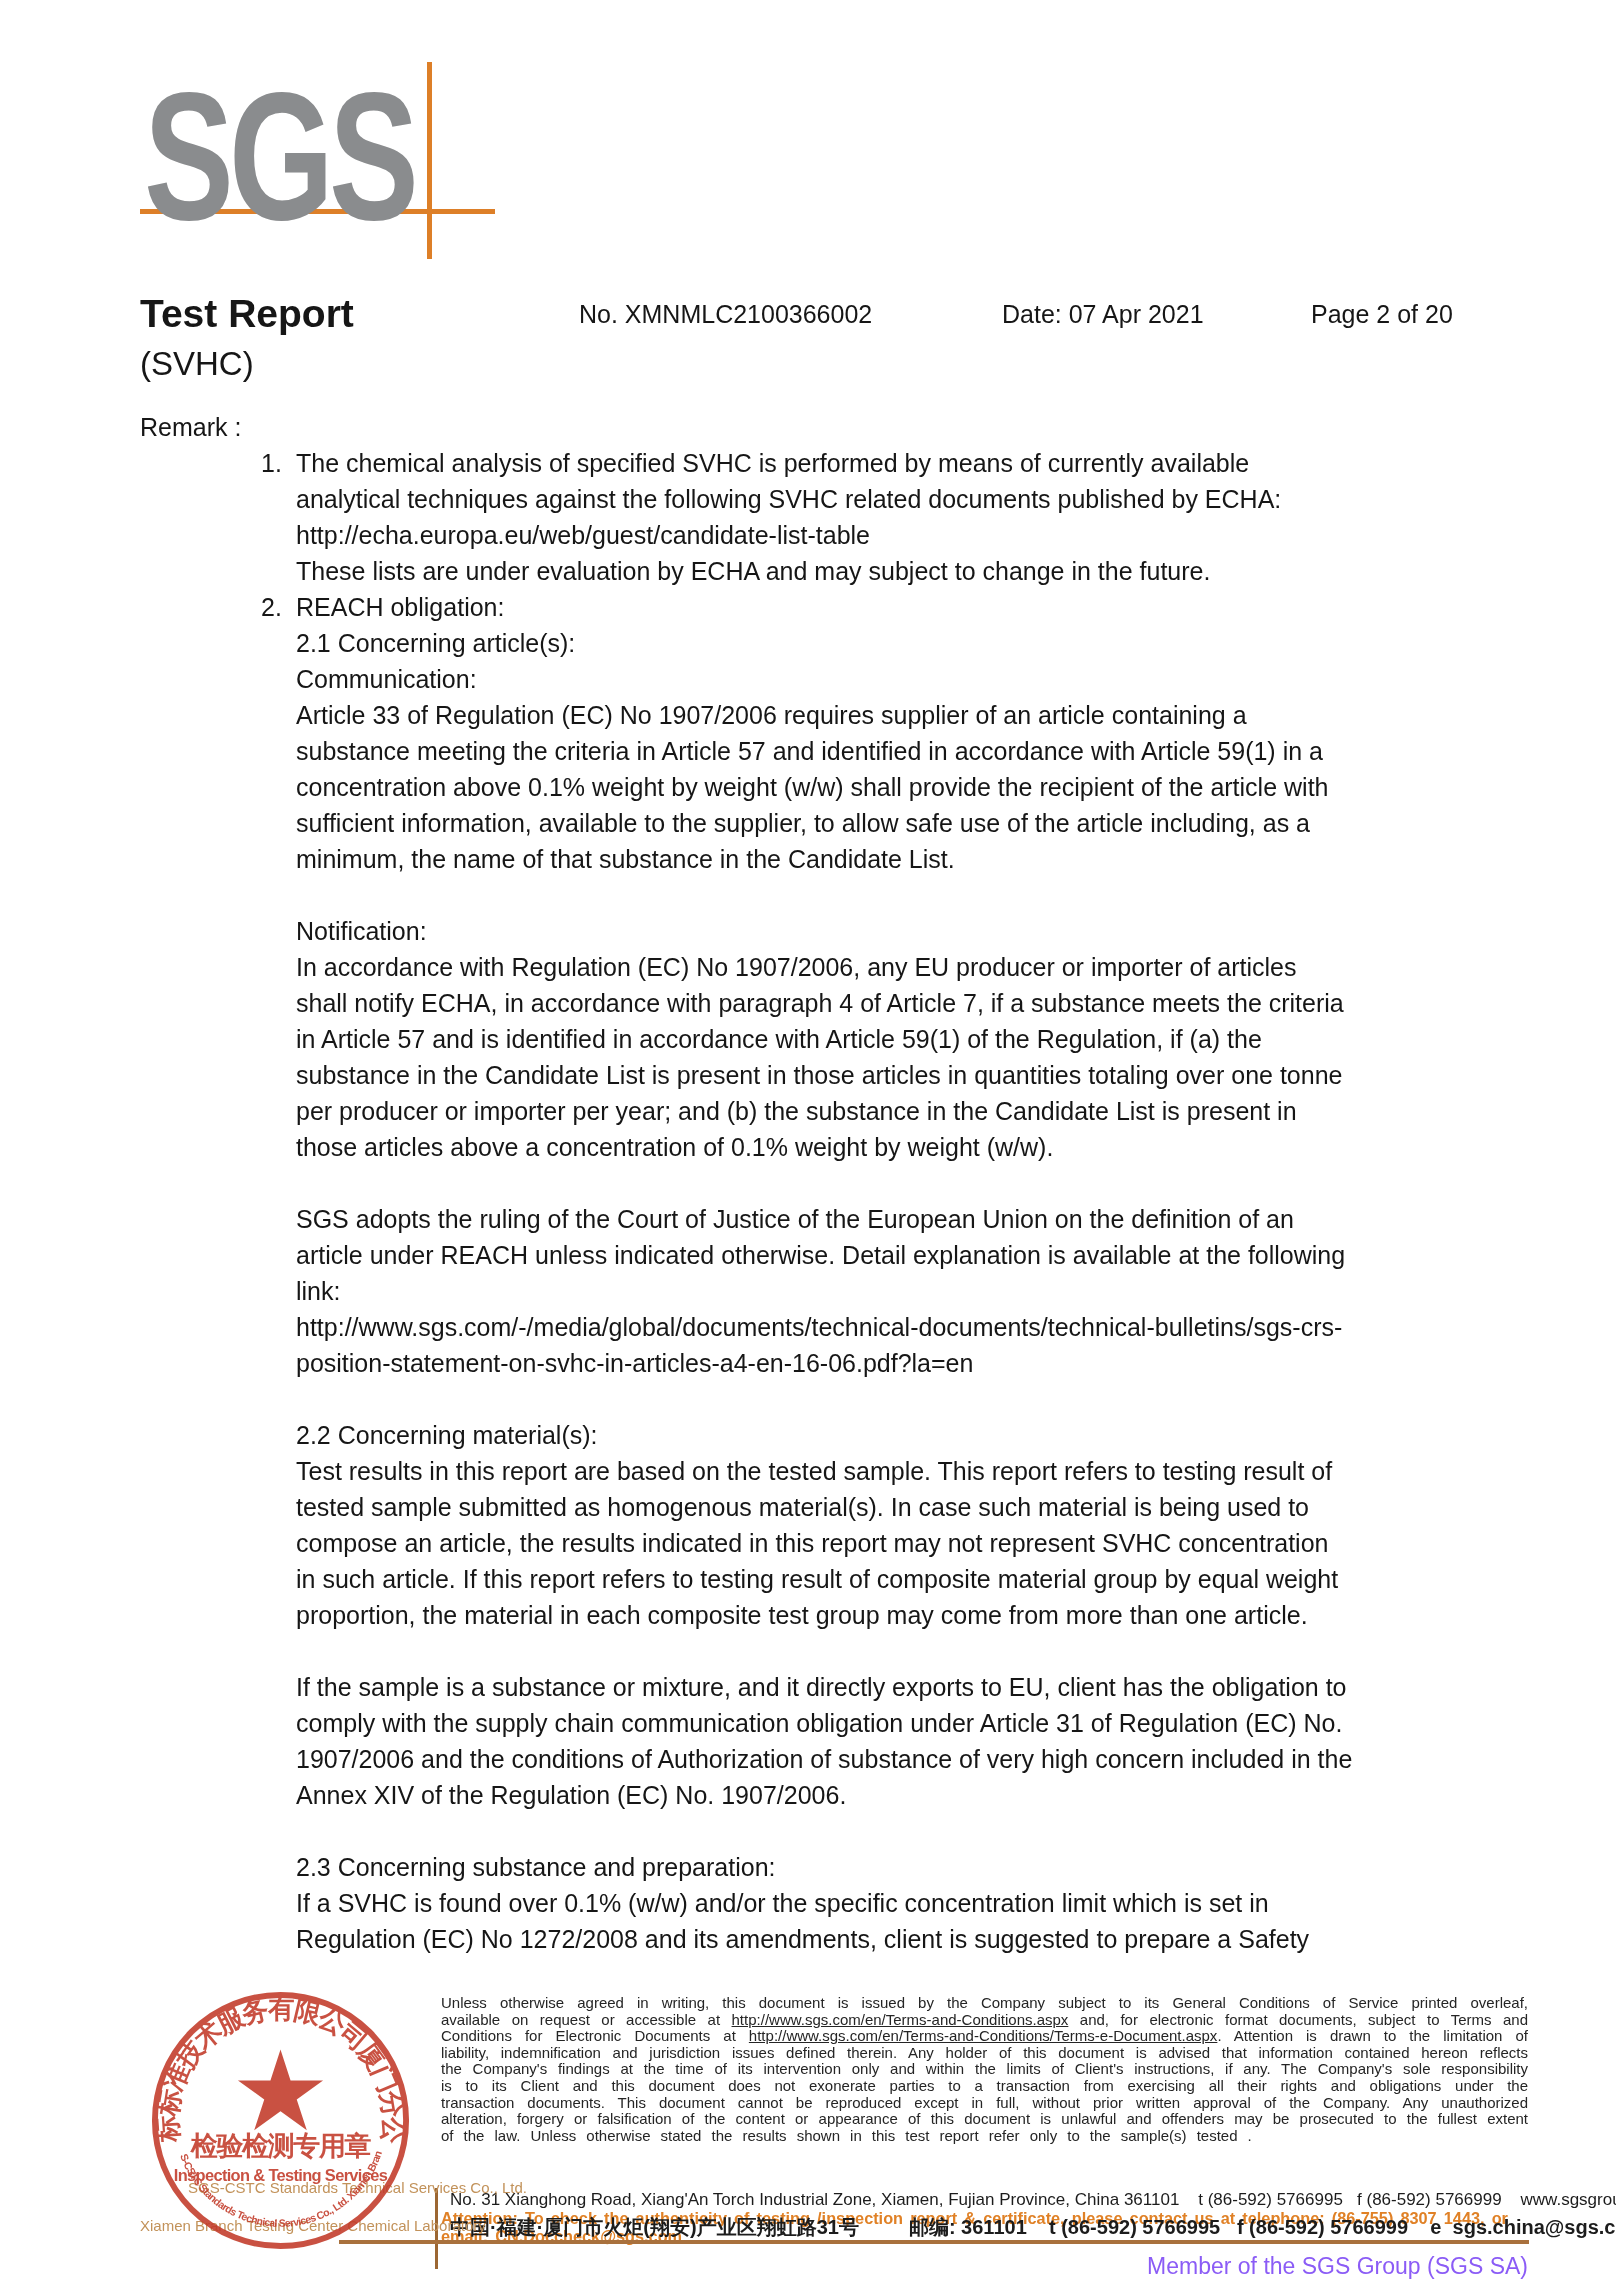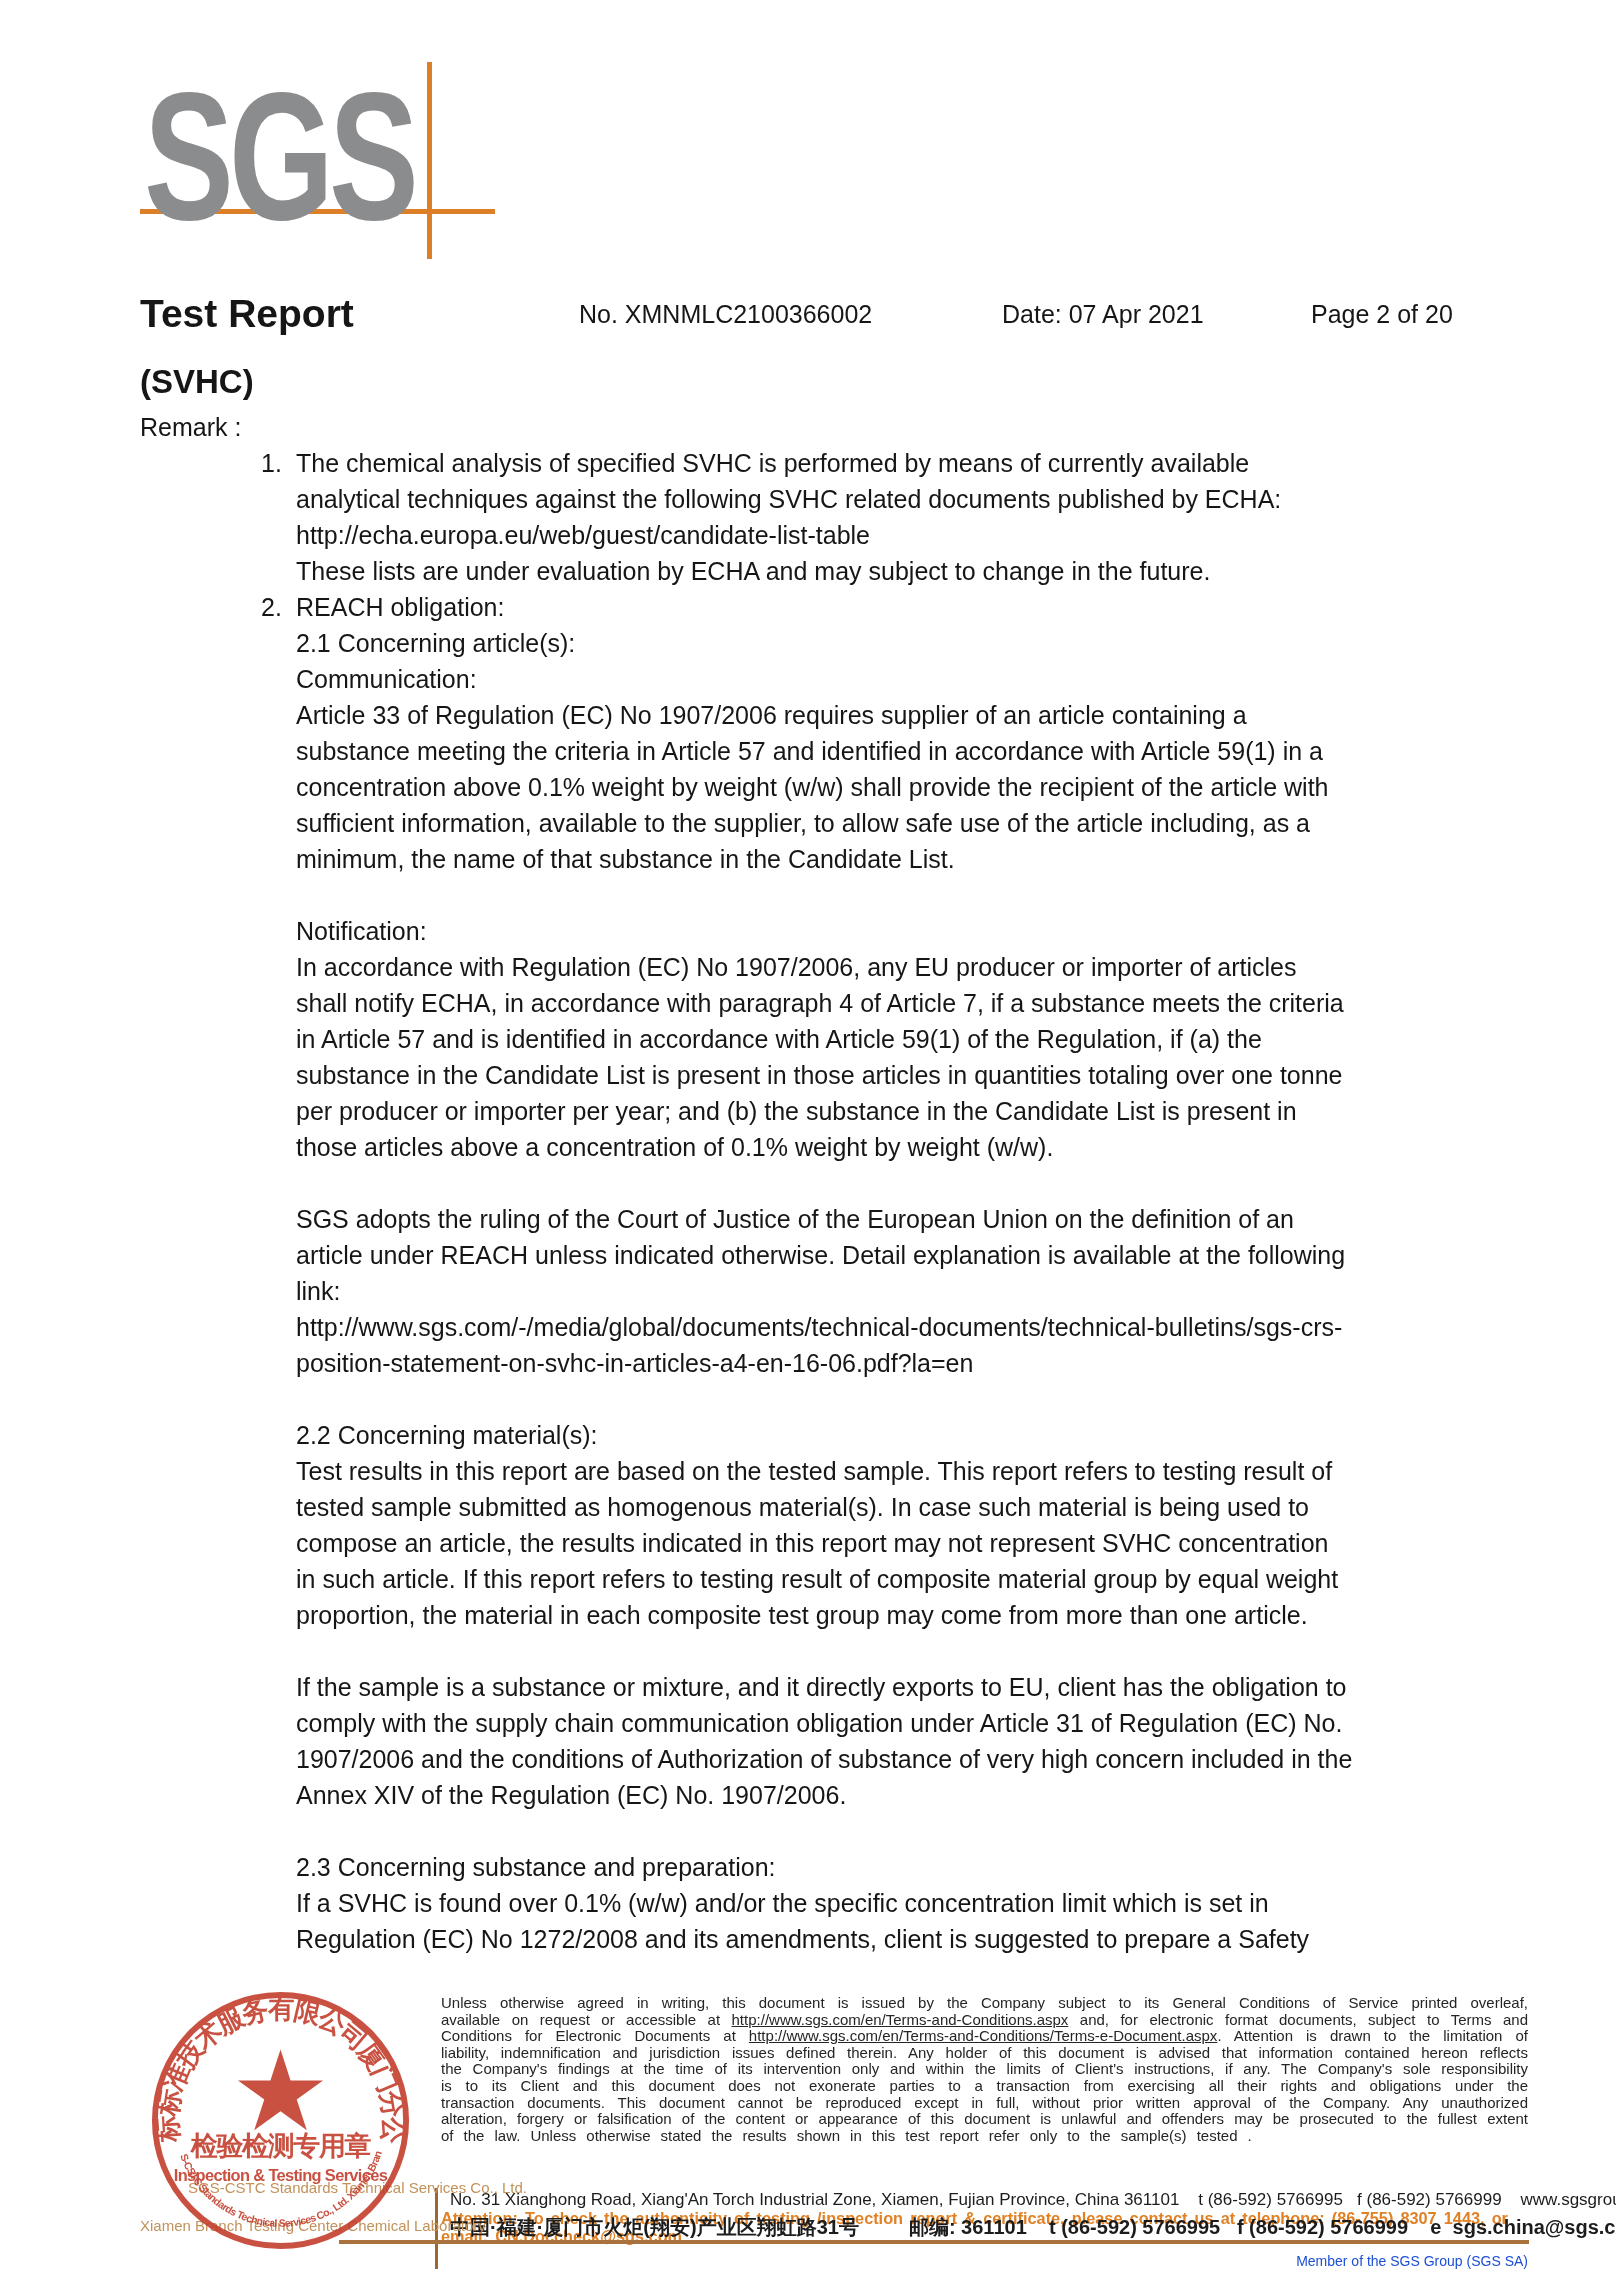--- a/index.html
+++ b/index.html
@@ -11,21 +11,21 @@
   .logo{position:absolute;left:140px;top:62px;width:355px;height:205px;}
   .logo-hline{position:absolute;left:0;top:147px;width:355px;height:4.6px;background:var(--orange);}
   .logo-vline{position:absolute;left:287px;top:0;width:4.6px;height:197px;background:var(--orange);}
   .logo-text{
     position:absolute;left:3.9px;top:2.6px;font-size:182px;line-height:182px;font-weight:700;
     color:#8a8c8e;letter-spacing:-6.5px;transform:scaleX(0.74);transform-origin:left top;
     font-family:"Liberation Sans","DejaVu Sans",sans-serif;
   }
   
   .hdr-title{position:absolute;left:140px;top:292px;font-size:39px;font-weight:700;white-space:nowrap;}
-  .hdr-svhc{position:absolute;left:140px;top:363px;font-size:33px;font-weight:700;white-space:nowrap;}
+  .hdr-svhc{position:absolute;left:140px;top:345px;font-size:33px;font-weight:400;white-space:nowrap;}
   .hdr-no{position:absolute;left:579px;top:300px;font-size:25px;white-space:nowrap;}
   .hdr-date{position:absolute;left:1002px;top:300px;font-size:25px;white-space:nowrap;}
   .hdr-page{position:absolute;left:1311px;top:300px;font-size:25px;white-space:nowrap;}
   
   .remark{position:absolute;left:140px;top:409px;width:1395px;font-size:25px;line-height:36px;}
   .rlabel{height:36px;white-space:nowrap;}
   .rline{position:relative;height:36px;padding-left:156px;white-space:nowrap;}
   .rline.blank{padding-left:0;}
   .rmark{position:absolute;left:121px;top:0;}
   
@@ -38,21 +38,21 @@
     position:absolute;left:441px;top:2161px;width:1087px;
     font-size:16.3px;line-height:18px;font-weight:700;color:var(--attn);text-align:left;word-spacing:2.6px;margin-top:48px;
   }
   .faddr-en{position:absolute;left:450px;top:2190px;font-size:17px;white-space:pre;color:#1c1c1c;}
   .faddr-cn{position:absolute;left:450px;top:2214px;font-size:20px;font-weight:700;white-space:pre;color:#1c1c1c;}
   .addr-vline{position:absolute;left:435px;top:2188px;width:3.3px;height:81px;background:#9c6733;}
   .foot-hline{position:absolute;left:339px;top:2240px;width:1190px;height:3.9px;background:#a9713d;}
   .ftan{position:absolute;left:140px;color:#c2925a;font-size:15px;white-space:nowrap;}
   .ftan1{top:2179px;margin-left:48px;}
   .ftan2{top:2217px;}
-  .member{position:absolute;right:88px;top:2253px;font-size:14px;white-space:nowrap;color:#1d4ed8;}
+  .member{position:absolute;right:88px;top:2253px;font-size:23px;white-space:nowrap;color:#8b5cf6;}
   
   .stamp{position:absolute;left:149px;top:1989px;width:263px;height:263px;opacity:0.88;}
   .stamp-ring{fill:none;stroke:var(--stamp);stroke-width:9px;}
   .stamp-star{fill:var(--stamp);}
   .st-arc-top{font-size:40px;fill:var(--stamp);letter-spacing:-3px;font-weight:700;}
   .st-line1{font-size:41px;fill:var(--stamp);font-weight:700;letter-spacing:-2px;}
   .st-line2{font-size:25px;fill:var(--stamp);font-weight:700;letter-spacing:-1px;}
   .st-arc-bottom{font-size:16px;fill:var(--stamp);font-weight:700;letter-spacing:-1px;}
 </style>
 </head>

